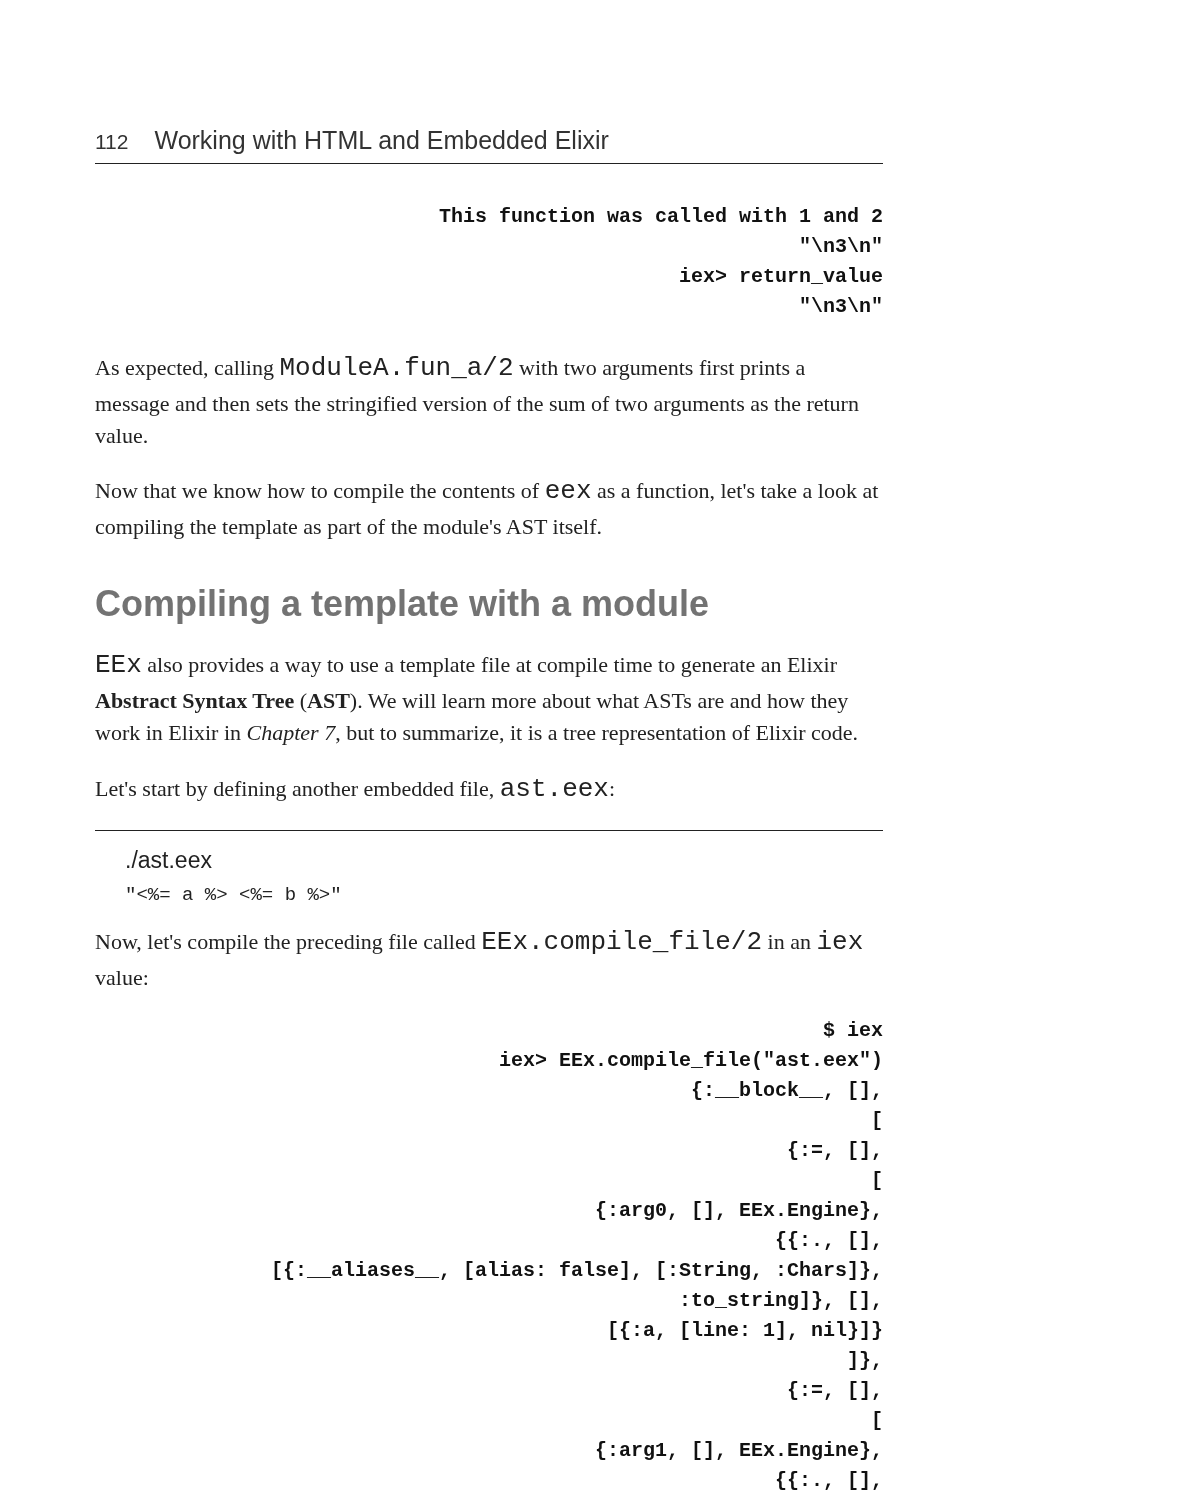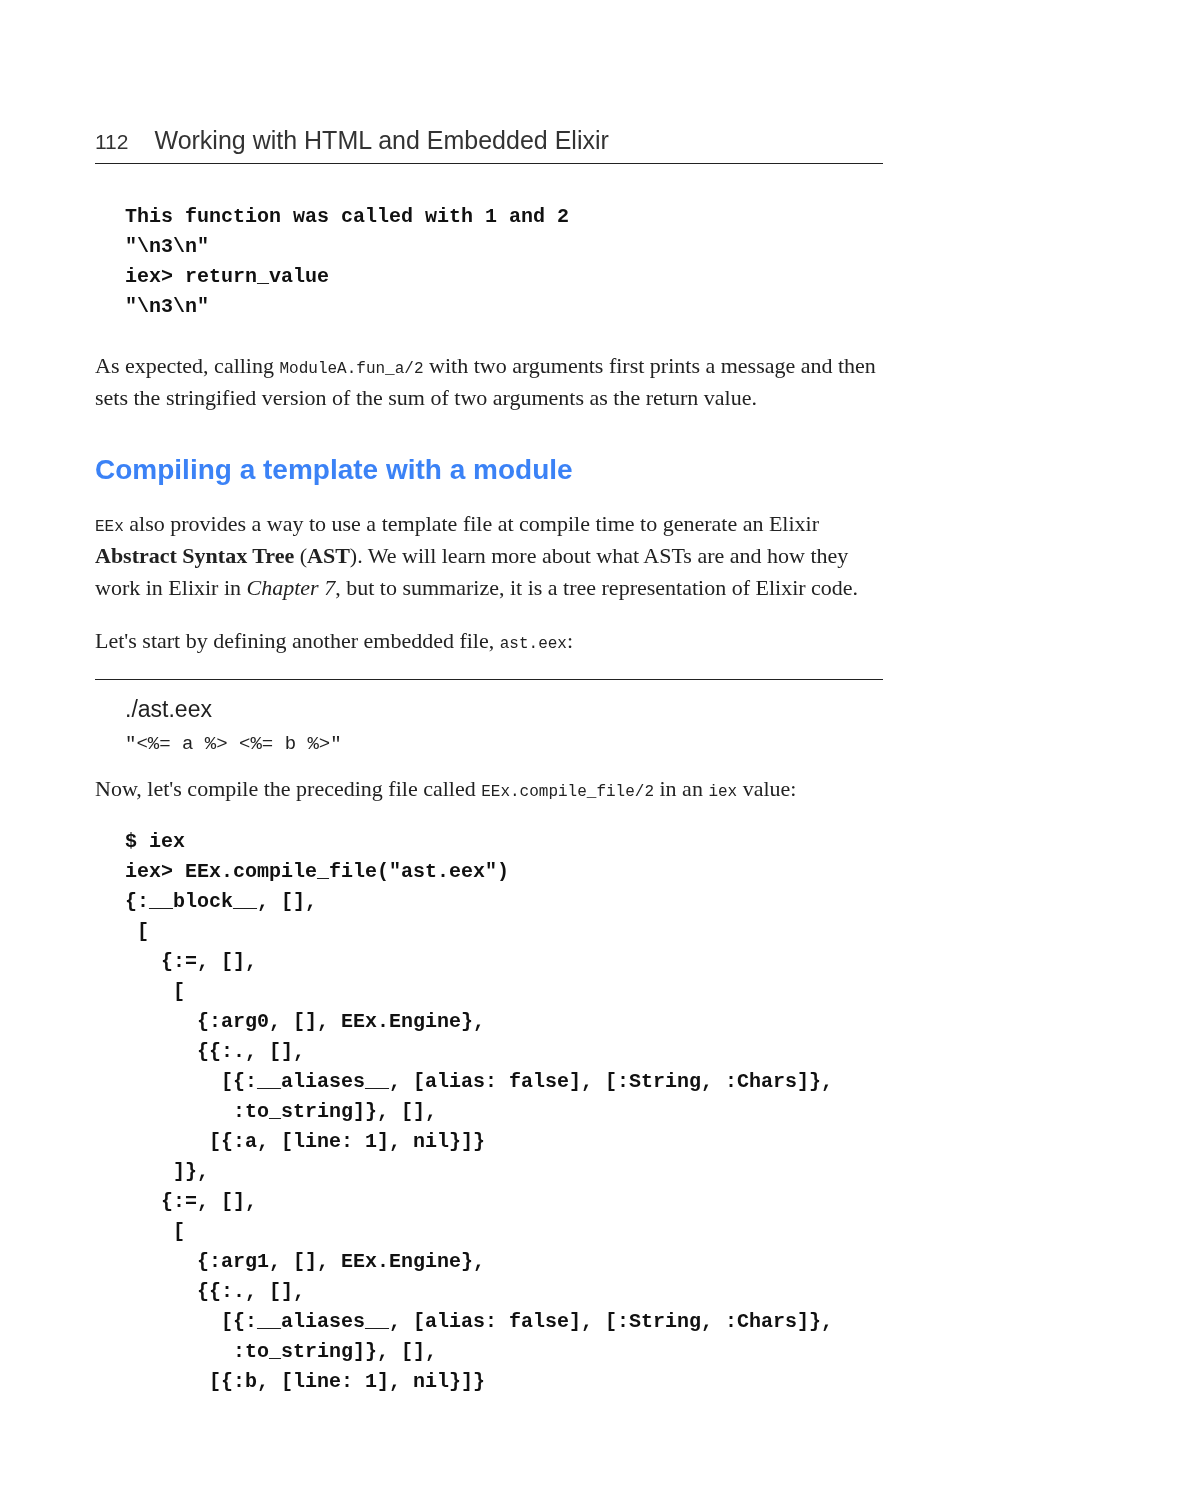--- a/index.html
+++ b/index.html
@@ -36,37 +36,38 @@
     color: #333;
   }
   .code-block {
     font-family: 'Courier New', Courier, monospace;
     font-weight: bold;
     font-size: 20px;
     line-height: 1.5;
     white-space: pre;
     margin: 0 0 28px 30px;
     color: #111;
+    text-align: right;
   }
   .body-text {
     font-size: 22px;
     line-height: 1.45;
     margin: 0 0 22px 0;
     color: #222;
   }
   .inline-code {
     font-family: 'Courier New', Courier, monospace;
-    font-size: 16px;
+    font-size: 26px;
   }
   .section-heading {
     font-family: -apple-system, 'Segoe UI', Arial, sans-serif;
     font-weight: 700;
-    font-size: 28px;
+    font-size: 36px;
     margin: 40px 0 22px 0;
-    color: #3b82f6;
+    color: #737373;
   }
   .file-heading-rule {
     border-top: 1px solid #222;
     margin: 14px 0 16px 0;
   }
   .file-heading {
     font-family: -apple-system, 'Segoe UI', Arial, sans-serif;
     font-weight: 400;
     font-size: 23px;
     margin: 0 0 10px 30px;
@@ -93,20 +94,23 @@
 
   <pre class="code-block">This function was called with 1 and 2
 "\n3\n"
 iex&gt; return_value
 "\n3\n"</pre>
 
   <p class="body-text">
     <span>As expected, calling </span><span class="inline-code">ModuleA.fun_a/2</span><span> with two arguments first prints a message and then sets the stringified version of the sum of two arguments as the return value.</span>
   </p>
 
+  <p class="body-text">
+    <span>Now that we know how to compile the contents of </span><span class="inline-code">eex</span><span> as a function, let's take a look at compiling the template as part of the module's AST itself.</span>
+  </p>
 
   <h2 class="section-heading">Compiling a template with a module</h2>
 
   <p class="body-text">
     <span class="inline-code">EEx</span><span> also provides a way to use a template file at compile time to generate an Elixir </span><span class="bold">Abstract Syntax Tree</span><span> (</span><span class="bold">AST</span><span>). We will learn more about what ASTs are and how they work in Elixir in </span><span class="italic">Chapter 7</span><span>, but to summarize, it is a tree representation of Elixir code.</span>
   </p>
 
   <p class="body-text">
     <span>Let's start by defining another embedded file, </span><span class="inline-code">ast.eex</span><span>:</span>
   </p>

